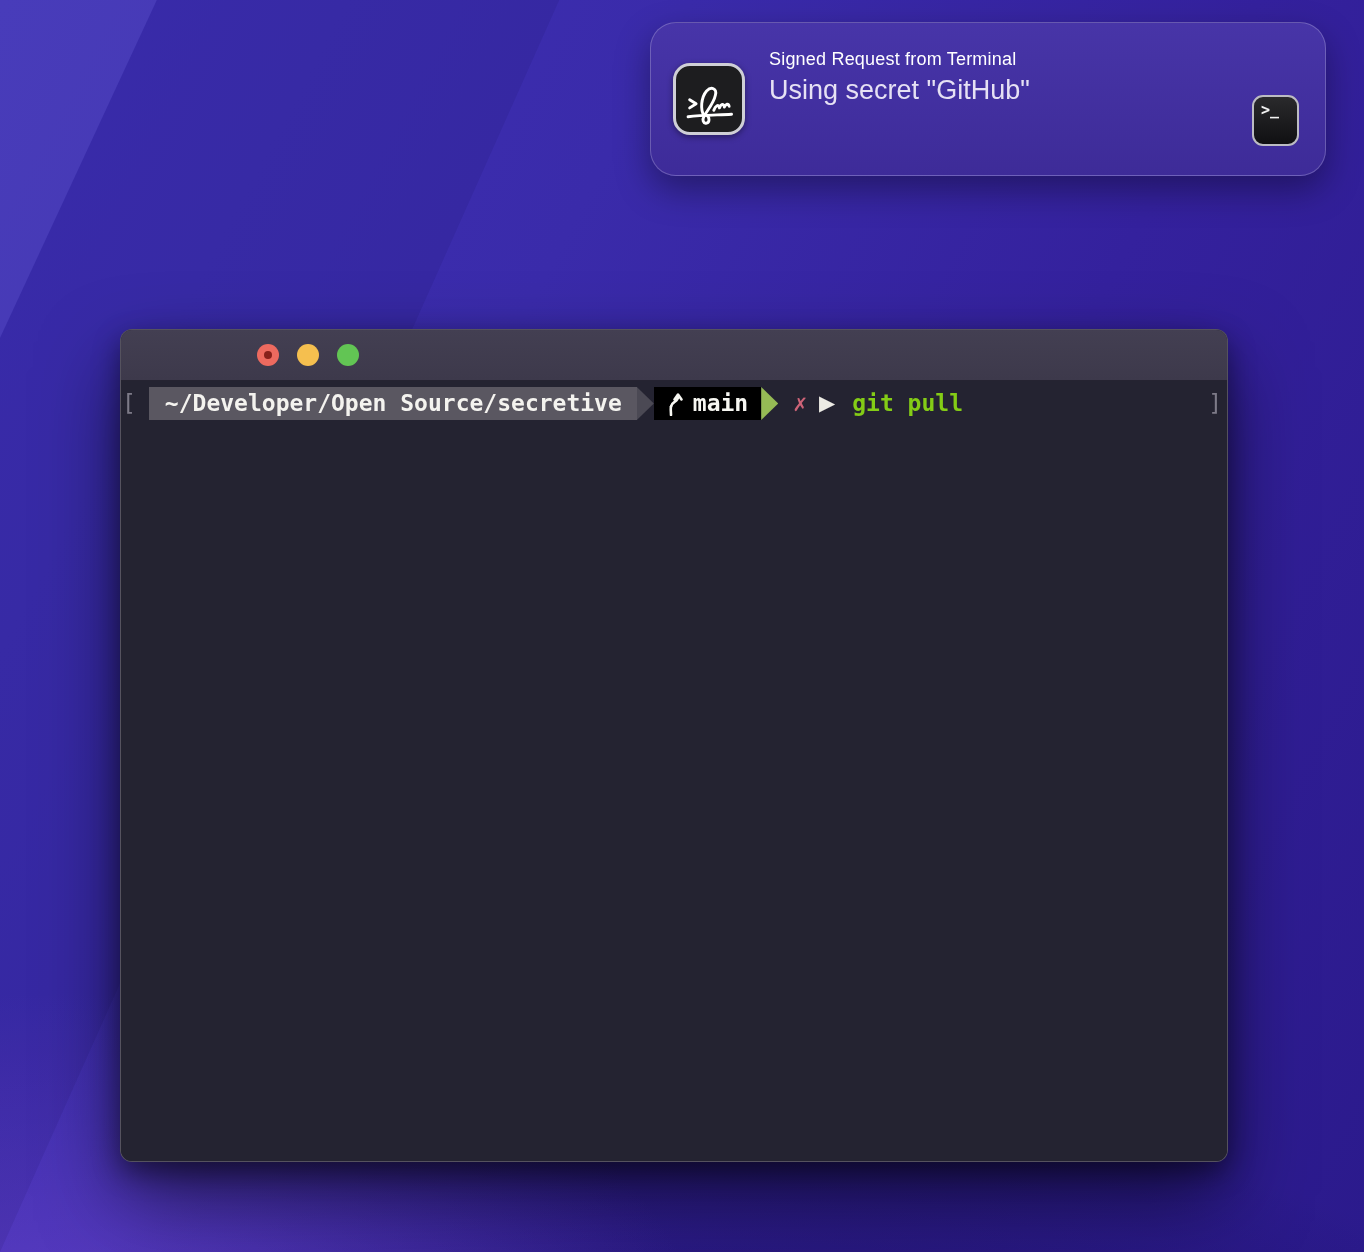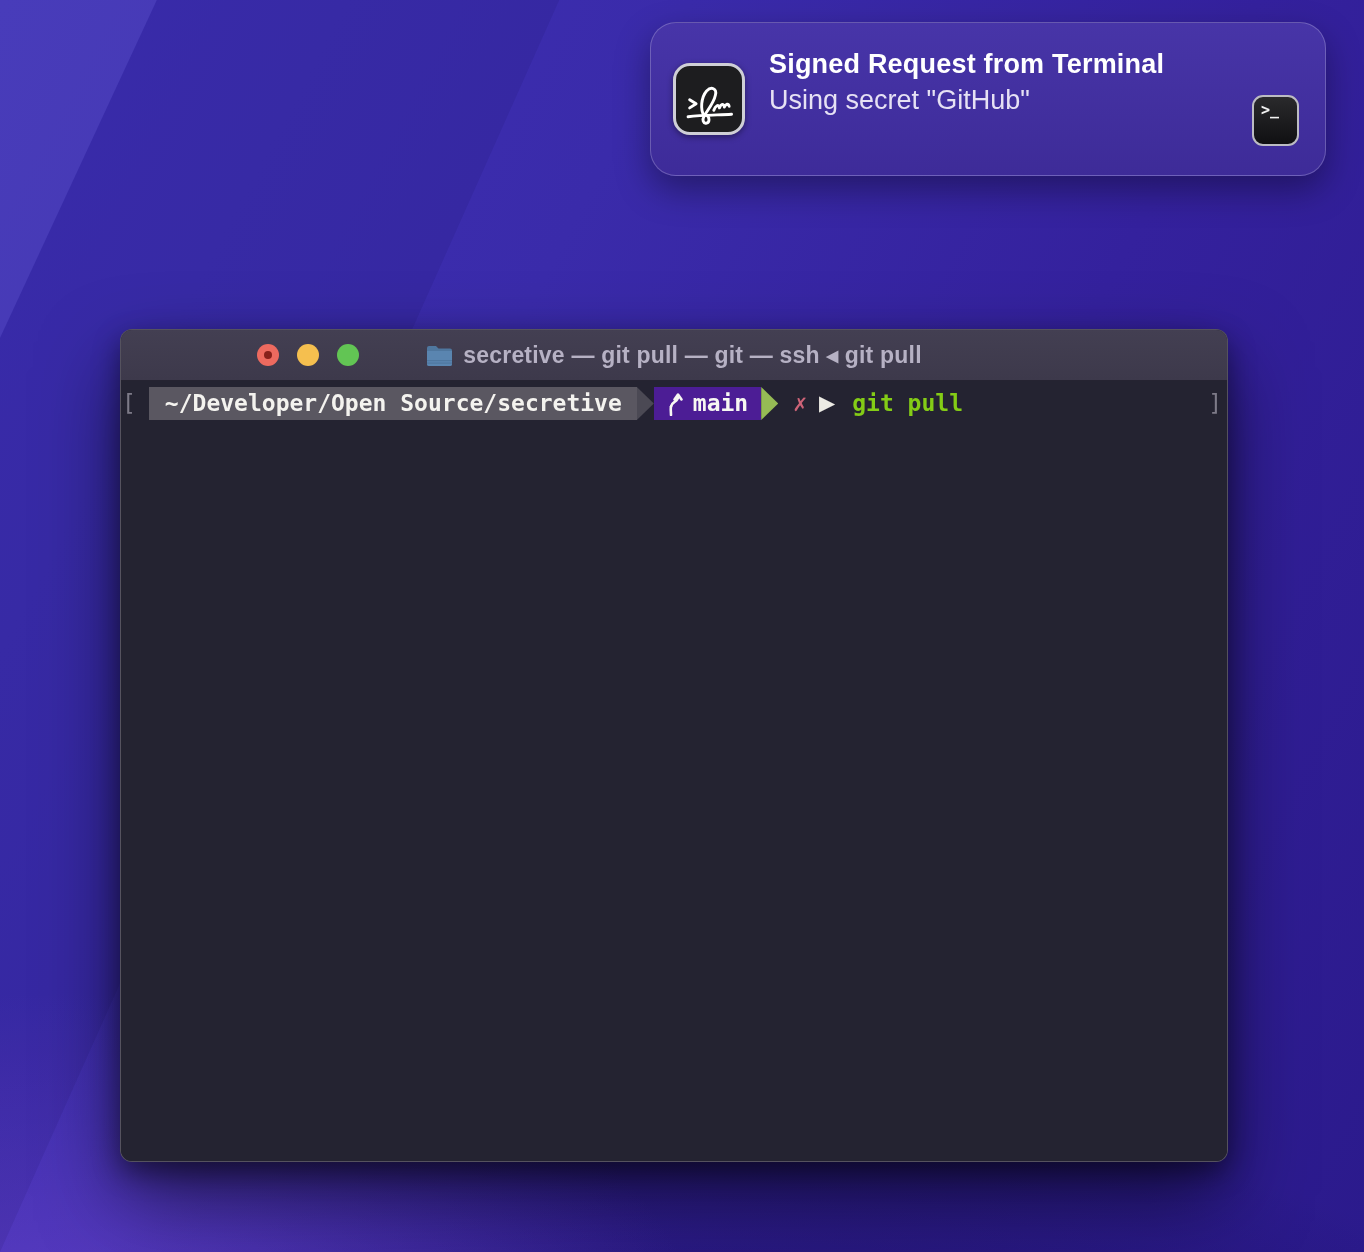--- a/index.html
+++ b/index.html
@@ -34,21 +34,21 @@
     box-shadow:0 14px 34px rgba(0,0,0,.35);
     display:flex; align-items:center;
   }
   .notif-app-icon {
     width:72px; height:72px; margin-left:22px; flex:0 0 auto;
     background:#1d1d1f; border:3px solid #cfcfd6; border-radius:17px;
     display:flex; align-items:center; justify-content:center;
     box-shadow:0 2px 6px rgba(0,0,0,.4);
   }
   .notif-texts { margin-left:24px; flex:1 1 auto; align-self:flex-start; padding-top:26px; }
-  .notif-title { font-size:27px; font-weight:bold; color:#ffffff; letter-spacing:.2px; }
+  .notif-title { font-size:18px; font-weight:normal; color:#ffffff; letter-spacing:.2px; }
   .notif-subtitle { font-size:27px; font-weight:400; color:#e6e1f4; margin-top:5px; }
   .mini-terminal {
     width:47px; height:51px; margin-right:26px; margin-top:42px; flex:0 0 auto;
     background:linear-gradient(180deg,#2a2a2c,#101012);
     border:2px solid #bcbcc2; border-radius:11px;
     color:#f2f2f2; font-family:"DejaVu Sans Mono", monospace;
     font-size:15px; font-weight:bold; line-height:1;
     padding:6px 0 0 7px;
   }
 
@@ -95,21 +95,21 @@
   }
   .bracket { color:#7d7a88; font-weight:400; flex:0 0 auto; }
   .seg-path {
     margin-left:13px;
     background:#5a5761; color:#f4f3ef;
     padding:0 15px 0 16px; white-space:pre; flex:0 0 auto;
   }
   .sep { width:17px; flex:0 0 auto; clip-path:polygon(0 0, 100% 50%, 0 100%); }
   .sep-path-end { background:#4b4954; }
   .seg-branch {
-    background:#4c1d95; color:#f7f7f2;
+    background:#000000; color:#f7f7f2;
     display:flex; align-items:center; gap:9px;
     padding:0 13px 0 11px; flex:0 0 auto;
   }
   .sep-branch-end { background:#96bb55; }
   .branch-icon { width:19px; height:24px; display:block; }
   .status-x { color:#cd6377; margin-left:15px; flex:0 0 auto; }
   .prompt-arrow {
     color:#ecebe4; font-family:"DejaVu Sans", sans-serif;
     font-size:21px; margin-left:12px; flex:0 0 auto;
   }
@@ -142,29 +142,20 @@
   </div>
 </div>
 
 <div class="terminal-window">
   <div class="titlebar">
     <div class="traffic-lights">
       <div class="tl tl-close"></div>
       <div class="tl tl-min"></div>
       <div class="tl tl-zoom"></div>
     </div>
-    <div class="window-title">
-      <svg class="folder-icon" viewBox="0 0 27 23">
-        <path d="M1 4 a2 2 0 0 1 2-2 h7 l2.5 2.5 H24 a2 2 0 0 1 2 2 V20 a2 2 0 0 1-2 2 H3 a2 2 0 0 1-2-2 Z" fill="#4f779f"></path>
-        <path d="M1 7 H26 V20 a2 2 0 0 1-2 2 H3 a2 2 0 0 1-2-2 Z" fill="#5a85b0"></path>
-        <rect x="1" y="16" width="25" height="1.2" fill="#4f779f"></rect>
-        <rect x="1" y="18.5" width="25" height="1.2" fill="#4f779f"></rect>
-      </svg>
-      <span>secretive — git pull — git — ssh ◂ git pull</span>
-    </div>
   </div>
 
   <div class="terminal-body">
     <div class="prompt-line">
       <span class="bracket">[</span>
       <span class="seg-path">~/Developer/Open Source/secretive</span>
       <span class="sep sep-path-end"></span>
       <span class="seg-branch">
         <svg class="branch-icon" viewBox="0 0 19 24" fill="none" stroke="#f7f7f2" stroke-width="2.6" stroke-linecap="round" stroke-linejoin="round">
           <path d="M6 23 C6 19 5.4 17.5 6 14.5"></path>

